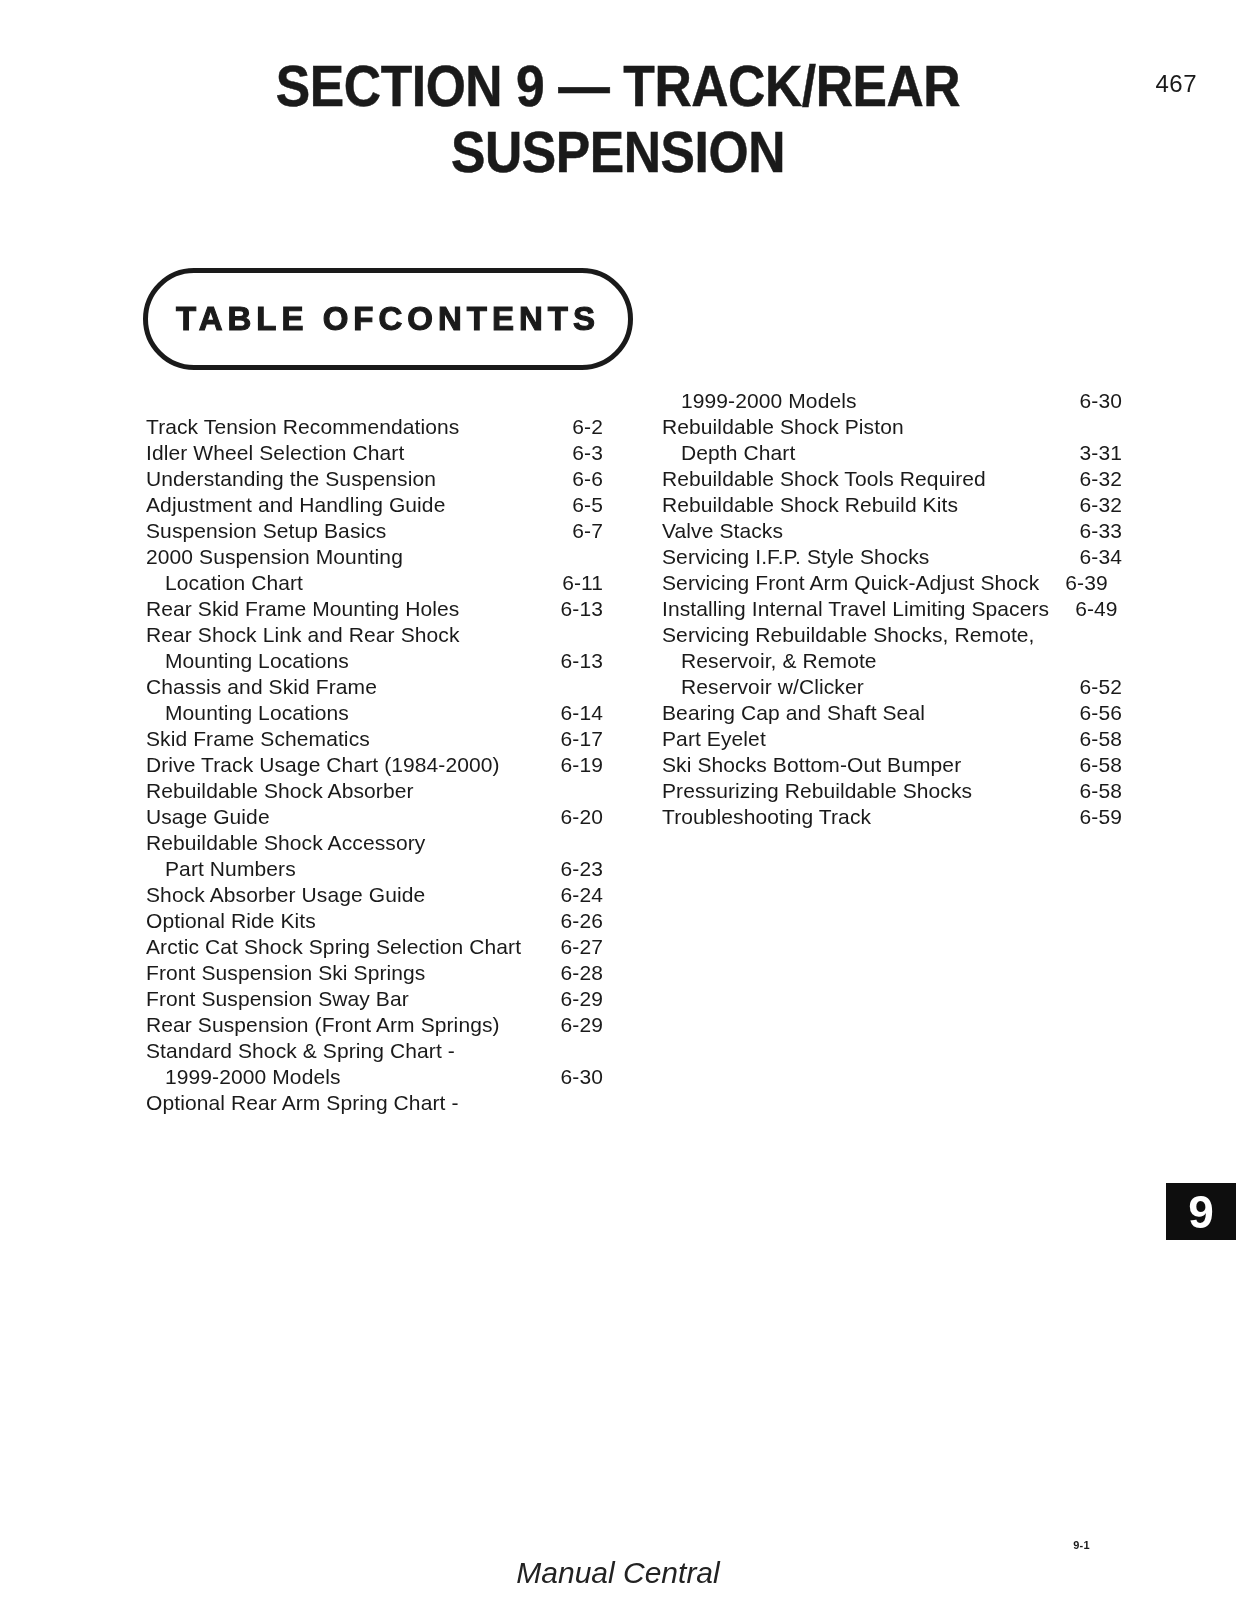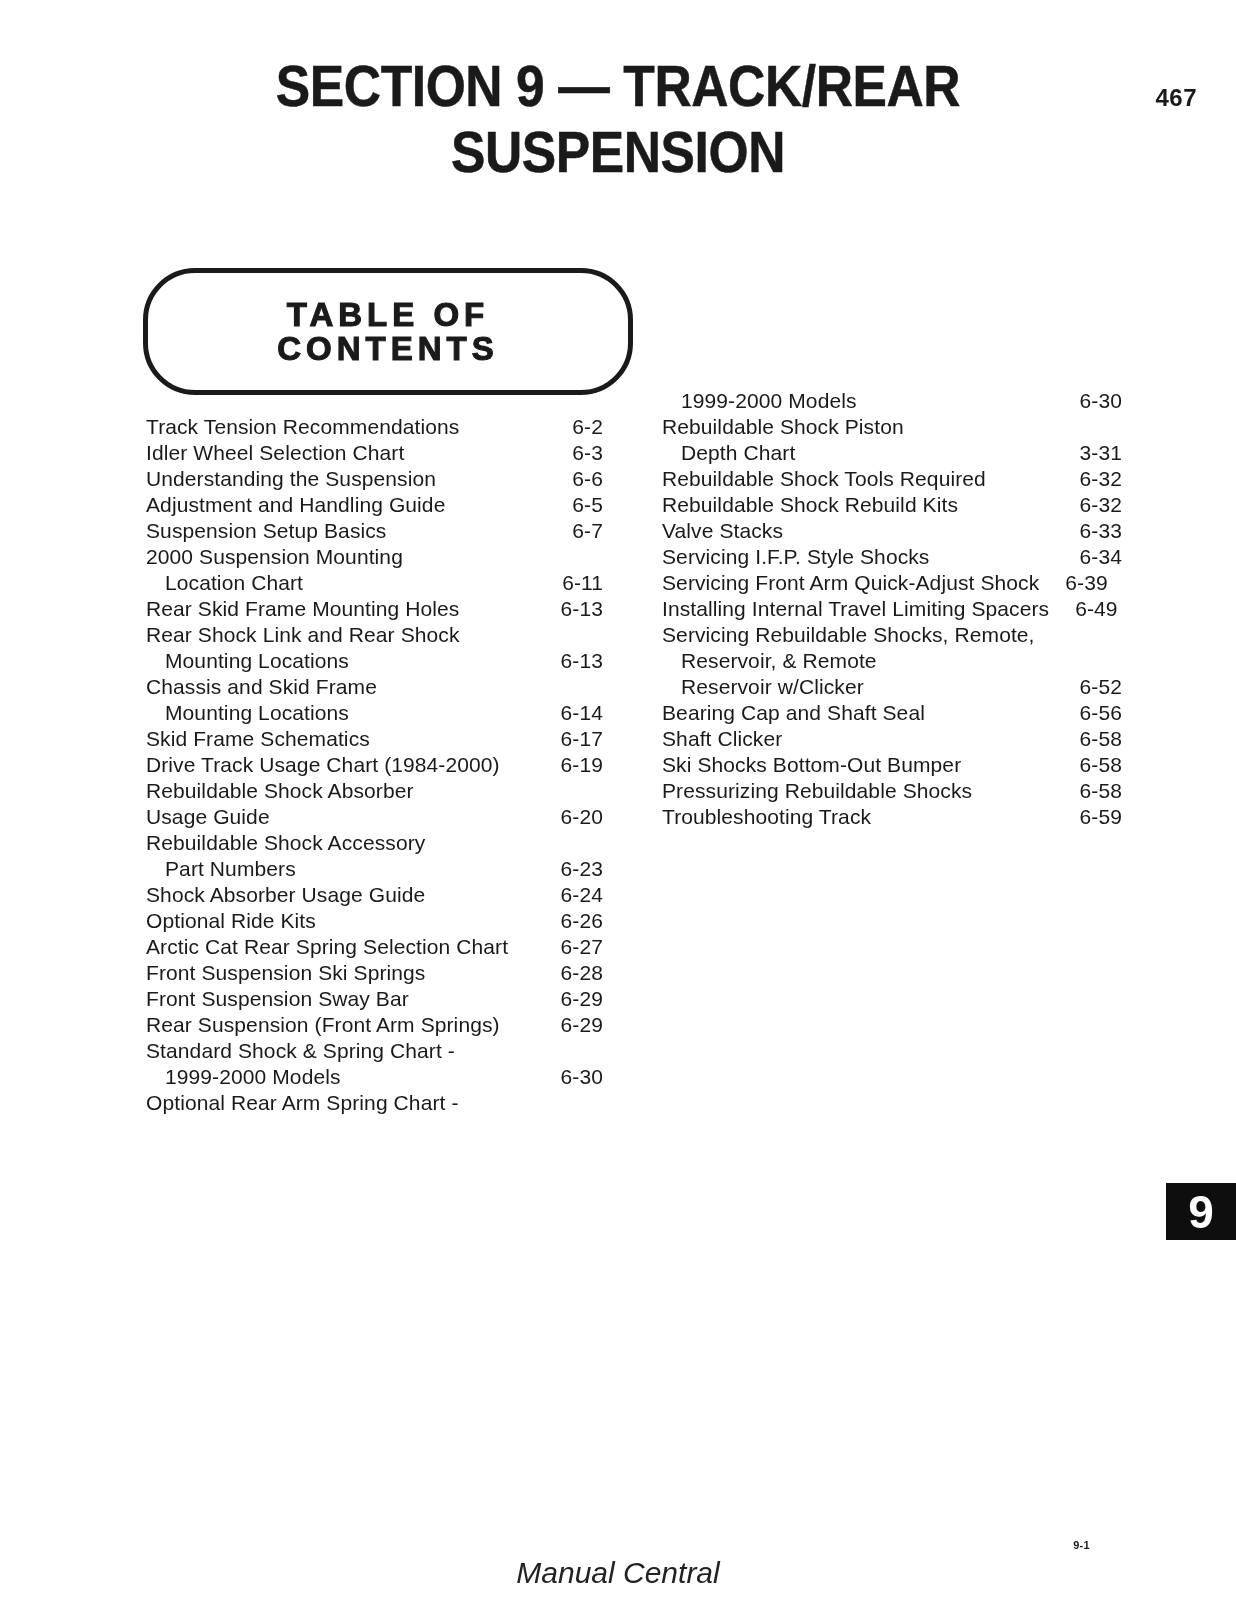--- a/index.html
+++ b/index.html
@@ -12,40 +12,40 @@
   .page{
     position:relative;
     width:1236px;height:1600px;
     margin:0 auto;
     background:var(--bg);
     color:var(--text);
     font-family:"Liberation Sans", sans-serif;
     overflow:hidden;
   }
   .corner-num{
-    position:absolute;top:84px;right:39px;
-    font-size:24px;font-weight:bold;letter-spacing:0.5px;text-align:right;
+    position:absolute;top:70px;right:39px;
+    font-size:24px;font-weight:normal;letter-spacing:0.5px;text-align:right;
   }
   .title{
     position:absolute;top:53px;left:0;right:0;
     text-align:center;
     font-size:58px;font-weight:bold;line-height:66px;
     letter-spacing:-0.5px;
     transform:scaleX(0.89);
     transform-origin:50% 0;
     -webkit-text-stroke:0.5px var(--text);
     white-space:nowrap;
   }
   .badge{
     position:absolute;left:143px;top:268px;
-    width:490px;height:127px;
+    width:490px;height:102px;
     box-sizing:border-box;
     border:5px solid var(--text);
     border-radius:52px;
-    display:flex;flex-direction:column;
+    display:flex;flex-direction:row;
     align-items:center;justify-content:center;
     font-size:33px;font-weight:bold;line-height:34px;
     letter-spacing:5px;
     -webkit-text-stroke:1.1px var(--text);
   }
   .toc-col{
     position:absolute;
     font-size:21px;
     letter-spacing:0.1px;
   }
@@ -193,21 +193,21 @@
         <span class="toc-text">Shock Absorber Usage Guide</span>
         <span class="leader"></span>
         <span class="toc-page">6-24</span>
       </div>
       <div class="toc-row">
         <span class="toc-text">Optional Ride Kits</span>
         <span class="leader"></span>
         <span class="toc-page">6-26</span>
       </div>
       <div class="toc-row">
-        <span class="toc-text">Arctic Cat Rear Spring Selection Chart</span>
+        <span class="toc-text">Arctic Cat Shock Spring Selection Chart</span>
         <span class="leader"></span>
         <span class="toc-page">6-27</span>
       </div>
       <div class="toc-row">
         <span class="toc-text">Front Suspension Ski Springs</span>
         <span class="leader"></span>
         <span class="toc-page">6-28</span>
       </div>
       <div class="toc-row">
         <span class="toc-text">Front Suspension Sway Bar</span>
@@ -286,21 +286,21 @@
         <span class="toc-text">Reservoir w/Clicker</span>
         <span class="leader"></span>
         <span class="toc-page">6-52</span>
       </div>
       <div class="toc-row">
         <span class="toc-text">Bearing Cap and Shaft Seal</span>
         <span class="leader"></span>
         <span class="toc-page">6-56</span>
       </div>
       <div class="toc-row">
-        <span class="toc-text">Shaft Clicker</span>
+        <span class="toc-text">Part Eyelet</span>
         <span class="leader"></span>
         <span class="toc-page">6-58</span>
       </div>
       <div class="toc-row">
         <span class="toc-text">Ski Shocks Bottom-Out Bumper</span>
         <span class="leader"></span>
         <span class="toc-page">6-58</span>
       </div>
       <div class="toc-row">
         <span class="toc-text">Pressurizing Rebuildable Shocks</span>

